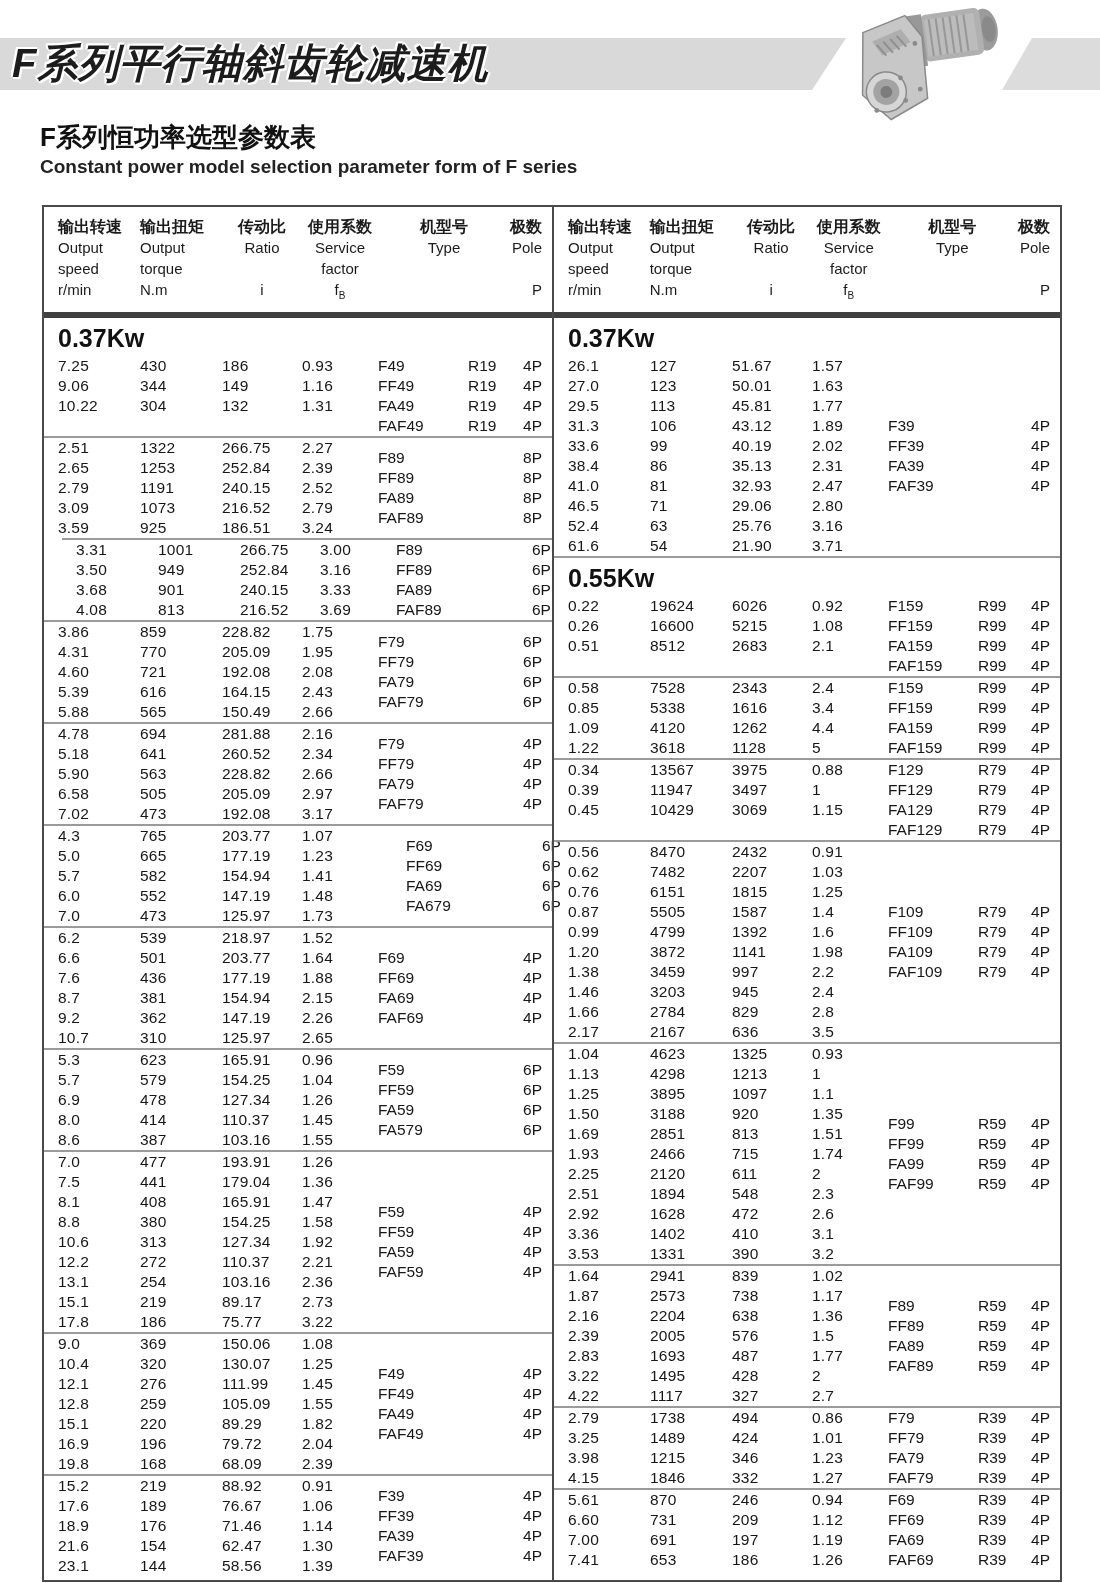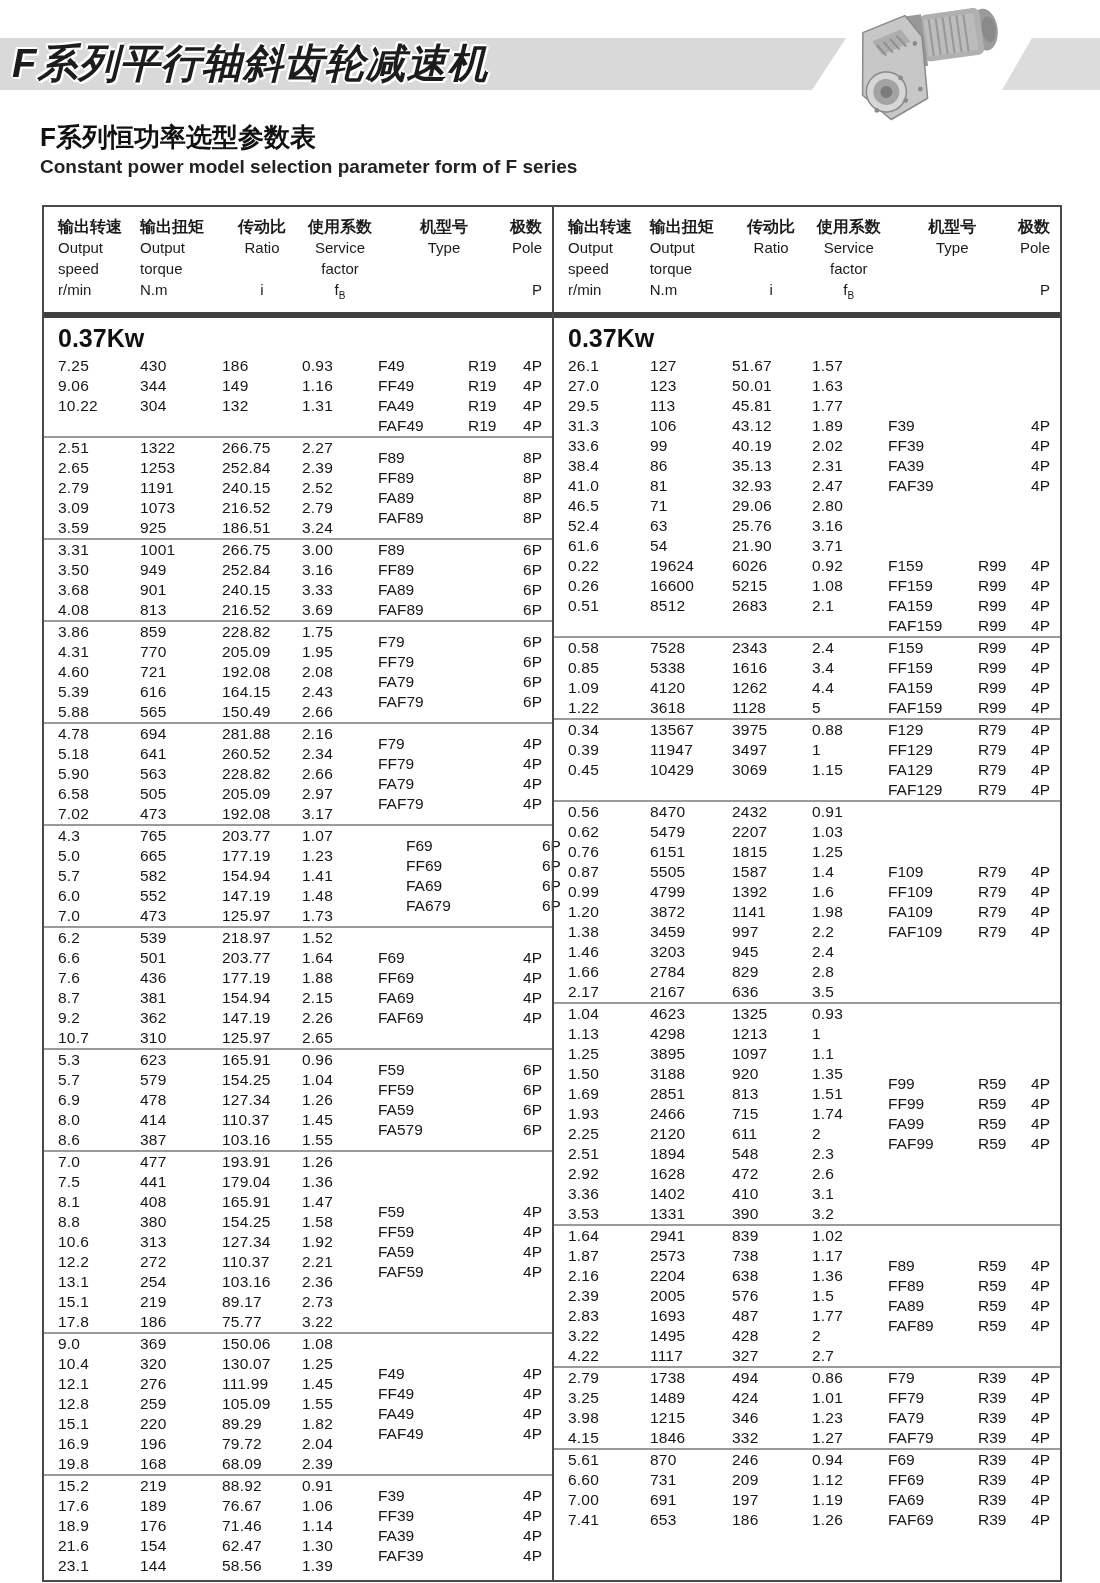--- a/index.html
+++ b/index.html
@@ -232,21 +232,21 @@
               <span class="ts"></span>
               <span class="tp">8P</span>
             </div>
             <div class="tr">
               <span class="tm">FAF89</span>
               <span class="ts"></span>
               <span class="tp">8P</span>
             </div>
           </div>
         </div>
-        <div class="group rule-top" style="align-items: center;">
+        <div class="group rule-top" style="align-items: center; margin-left: 18px;">
           <div class="nums">
             <div class="r">
               <span class="s0">3.31</span>
               <span class="s1">1001</span>
               <span class="s2">266.75</span>
               <span class="s3">3.00</span>
             </div>
             <div class="r">
               <span class="s0">3.50</span>
               <span class="s1">949</span>
@@ -899,20 +899,21 @@
               <span class="ts"></span>
               <span class="tp">4P</span>
             </div>
             <div class="tr">
               <span class="tm">FAF39</span>
               <span class="ts"></span>
               <span class="tp">4P</span>
             </div>
           </div>
         </div>
+        <div class="power-head rule-top">0.55Kw</div>
         <div class="group" style="align-items: flex-start;">
           <div class="nums">
             <div class="r">
               <span class="s0">0.22</span>
               <span class="s1">19624</span>
               <span class="s2">6026</span>
               <span class="s3">0.92</span>
             </div>
             <div class="r">
               <span class="s0">0.26</span>
@@ -1047,21 +1048,21 @@
         <div class="group rule-top" style="align-items: center;">
           <div class="nums">
             <div class="r">
               <span class="s0">0.56</span>
               <span class="s1">8470</span>
               <span class="s2">2432</span>
               <span class="s3">0.91</span>
             </div>
             <div class="r">
               <span class="s0">0.62</span>
-              <span class="s1">5479</span>
+              <span class="s1">7482</span>
               <span class="s2">2207</span>
               <span class="s3">1.03</span>
             </div>
             <div class="r">
               <span class="s0">0.76</span>
               <span class="s1">6151</span>
               <span class="s2">1815</span>
               <span class="s3">1.25</span>
             </div>
             <div class="r">

